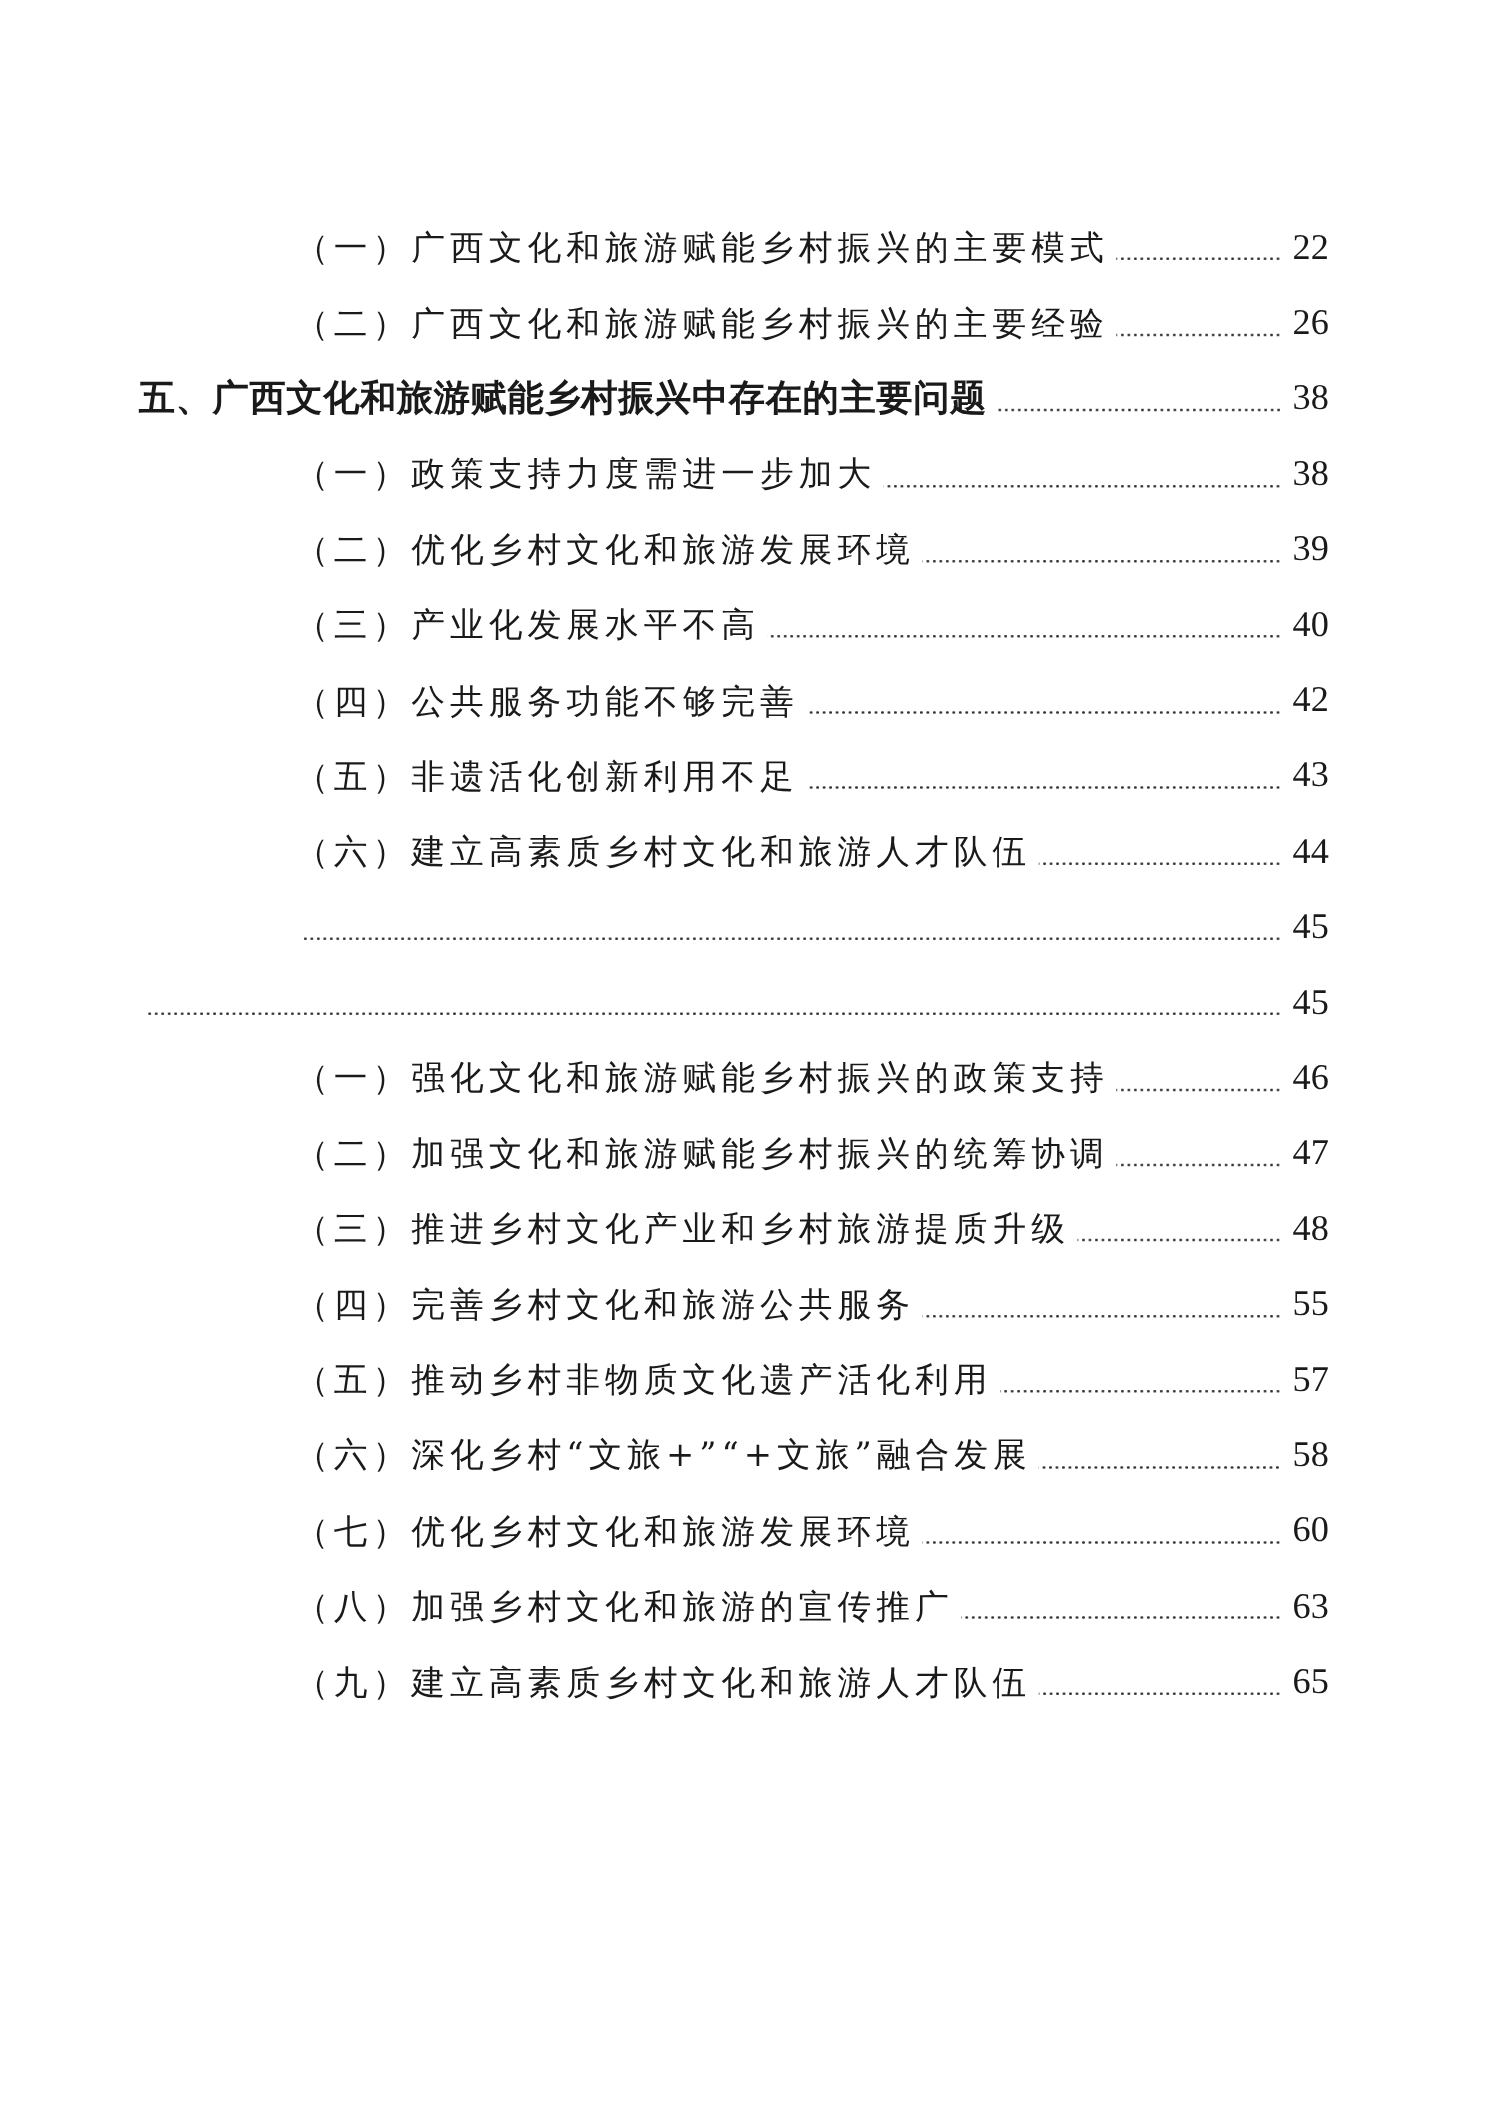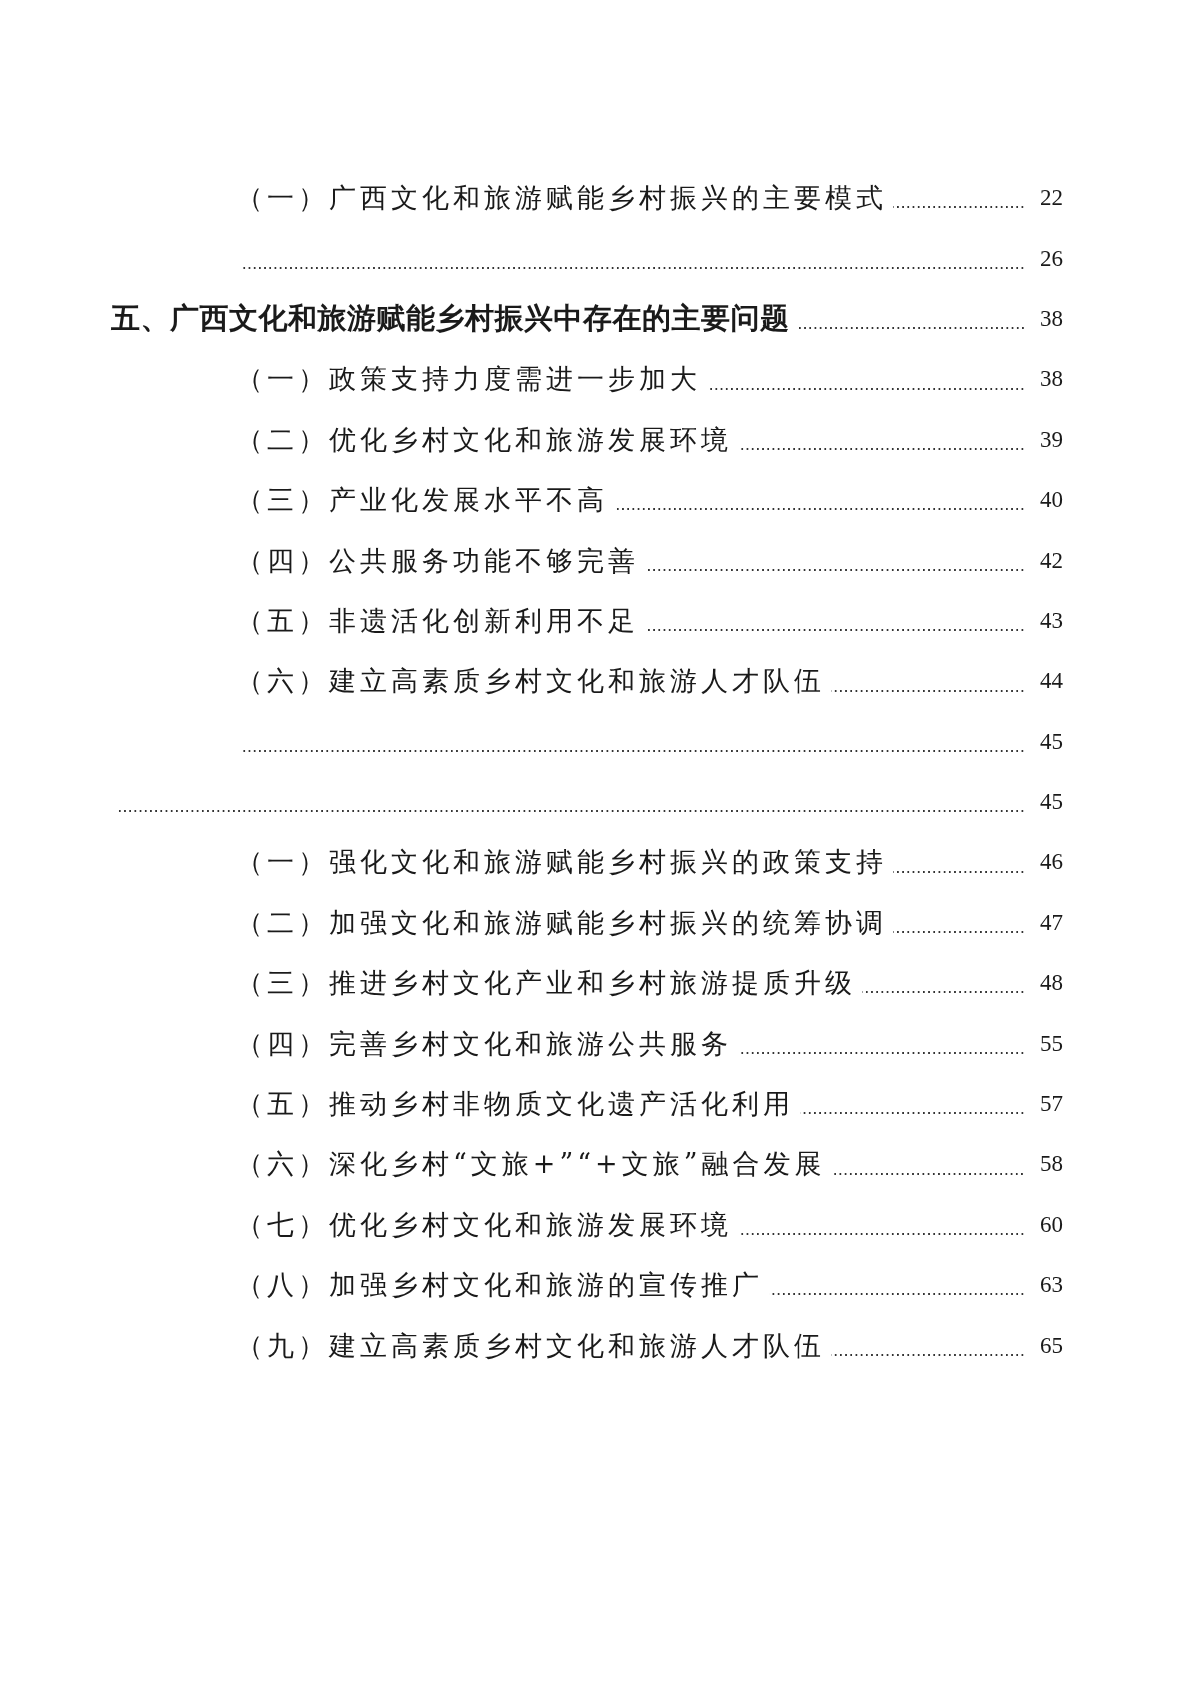--- a/index.html
+++ b/index.html
@@ -52,37 +52,38 @@
       align-self: flex-end;
       margin-bottom: 20px;
       background-image: radial-gradient(circle, #333 0.9px, transparent 1.2px);
       background-size: 5.2px 2px;
       background-repeat: repeat-x;
       background-position: right center;
     }
     .toc-page {
       flex: 0 0 auto;
       font-family: "Liberation Serif", "DejaVu Serif", serif;
-      font-size: 23px;
+      font-size: 29px;
       font-weight: normal;
       letter-spacing: 0;
       min-width: 34px;
       text-align: right;
     }
   </style>
 </head>
 <body>
 
 <div class="toc">
   <div class="toc-row lvl2">
     <span class="toc-label">（一）广西文化和旅游赋能乡村振兴的主要模式</span>
     <span class="toc-leader"></span>
     <span class="toc-page">22</span>
   </div>
   <div class="toc-row lvl2">
+    <span class="toc-label">（二）广西文化和旅游赋能乡村振兴的主要经验</span>
     <span class="toc-leader"></span>
     <span class="toc-page">26</span>
   </div>
   <div class="toc-row lvl1">
     <span class="toc-label">五、广西文化和旅游赋能乡村振兴中存在的主要问题</span>
     <span class="toc-leader"></span>
     <span class="toc-page">38</span>
   </div>
   <div class="toc-row lvl2">
     <span class="toc-label">（一）政策支持力度需进一步加大</span>

